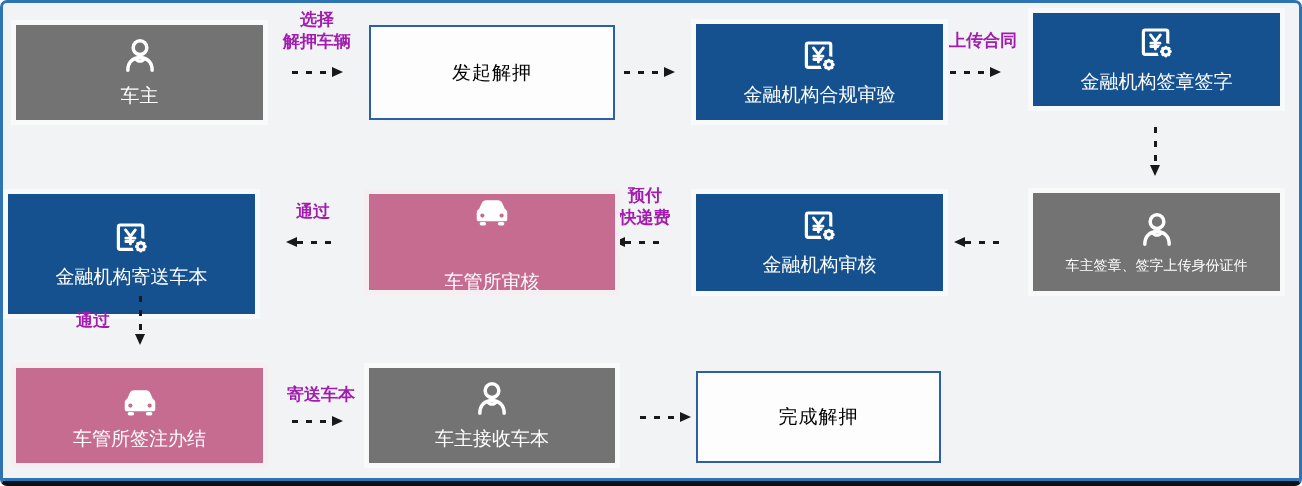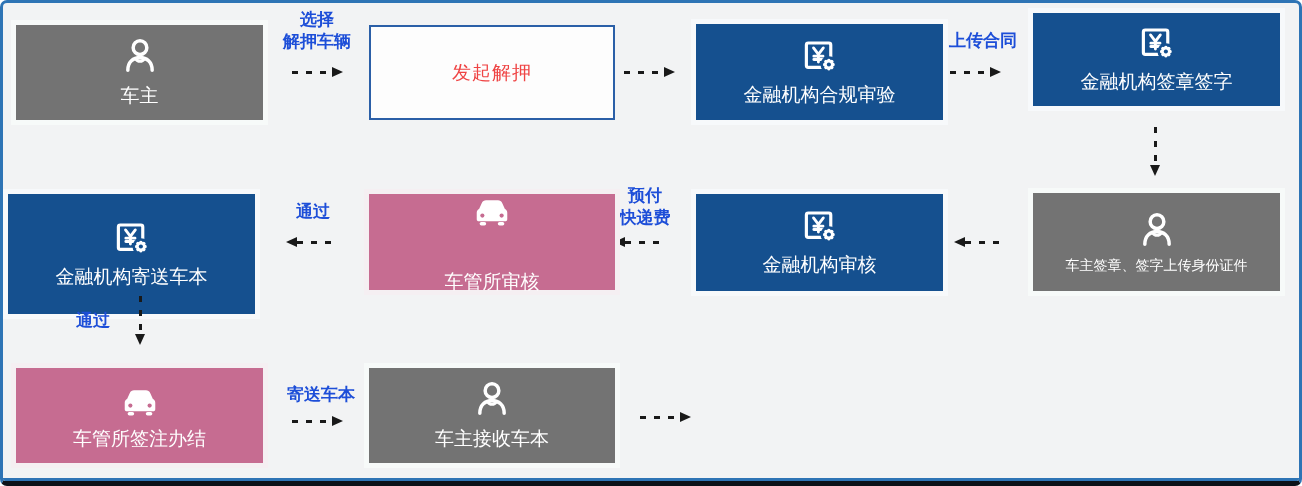--- a/index.html
+++ b/index.html
@@ -8,23 +8,23 @@
          box-sizing:border-box;overflow:hidden;}
   .frame-bottom-line{position:absolute;left:0;right:0;bottom:0;height:3px;background:#2e74b5;}
   .node{position:absolute;display:flex;flex-direction:column;align-items:center;
         justify-content:center;gap:7px;box-sizing:border-box;}
   .node.teal{background:#737373;box-shadow:0 0 0 5px #f7faf9;}
   .node.blue{background:#15508f;box-shadow:0 0 0 5px #f7f9fb;}
   .node.pink{background:#c66c91;box-shadow:0 0 0 5px #f5eff2;}
   .node .nlabel{color:#ffffff;font-size:19px;white-space:nowrap;}
   .node .nlabel.small{font-size:14px;}
   .node.outline{background:#fdfdfd;border:2px solid #2b5fa7;box-shadow:none;}
-  .node.outline .nlabel{color:#ef4444;letter-spacing:1px;}
+  .node.outline .nlabel{color:#000000;letter-spacing:1px;}
   .icon-wrap{display:flex;align-items:center;justify-content:center;line-height:0;}
-  .elabel{position:absolute;color:#1d4ed8;font-weight:bold;font-size:17px;
+  .elabel{position:absolute;color:#a21caf;font-weight:bold;font-size:17px;
           text-align:center;line-height:1.3;white-space:nowrap;}
   .arrow{position:absolute;display:flex;align-items:center;}
   .arrow.v{flex-direction:column;}
   .dash-h{width:40px;height:3px;background:repeating-linear-gradient(90deg,#191919 0 6px,transparent 6px 14px);}
   .dash-v{width:3px;height:38px;background:repeating-linear-gradient(180deg,#191919 0 6px,transparent 6px 14px);}
   .head-r{width:0;height:0;border-top:5px solid transparent;border-bottom:5px solid transparent;border-left:11px solid #191919;}
   .head-l{width:0;height:0;border-top:5px solid transparent;border-bottom:5px solid transparent;border-right:11px solid #191919;}
   .head-d{width:0;height:0;border-left:5px solid transparent;border-right:5px solid transparent;border-top:11px solid #191919;}
 </style>
 </head>
@@ -234,15 +234,18 @@
       </svg>
     </span>
     <span class="nlabel">车主接收车本</span>
   </div>
 
   <div class="arrow" style="left:637px;top:409px;">
     <span class="dash-h"></span>
       <span class="head-r"></span>
   </div>
 
+  <div class="node outline" style="left:693px;top:368px;width:245px;height:92px;">
+    <span class="nlabel">完成解押</span>
+  </div>
 
   <div class="frame-bottom-line"></div>
 </div>
 
 </body></html>

